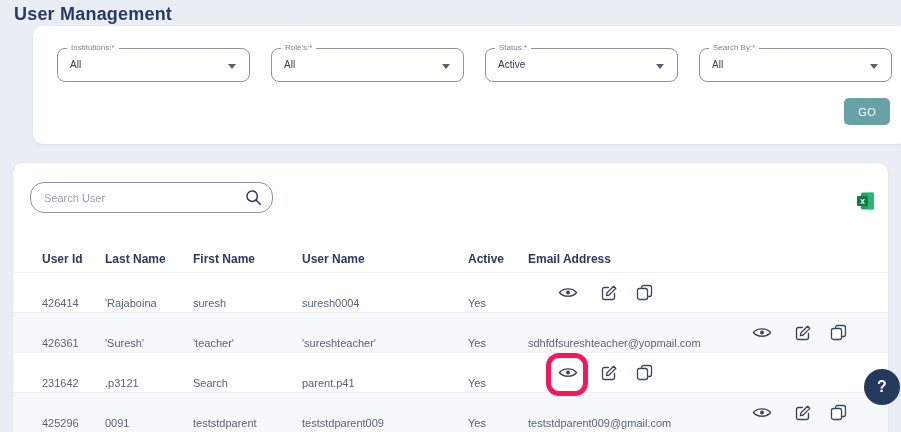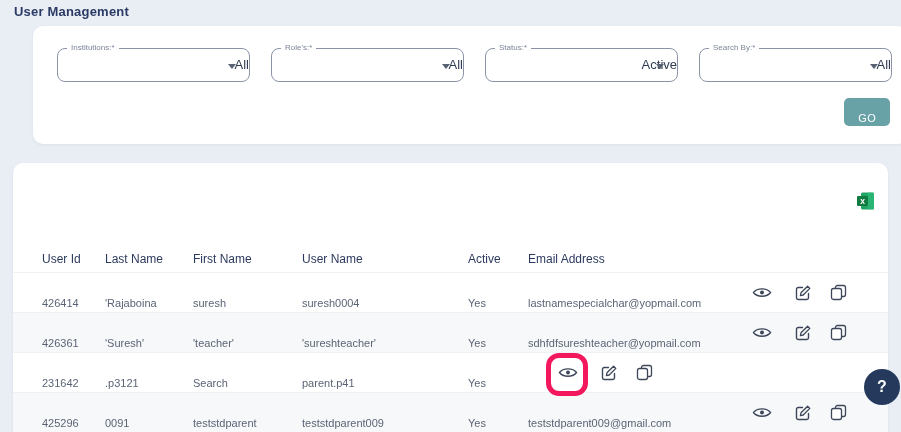--- a/index.html
+++ b/index.html
@@ -5,73 +5,73 @@
   * { margin:0; padding:0; box-sizing:border-box; }
   html,body { width:901px; height:432px; overflow:hidden; }
   body {
     font-family:"Liberation Sans", sans-serif;
     background:#e9eef5;
     color:#5b6475;
     position:relative;
   }
   .page-title {
     position:absolute; left:14px; top:4px;
-    font-size:13px; font-weight:bold; color:#2a3a64; letter-spacing:.2px;
+    font-size:18px; font-weight:bold; color:#2a3a64; letter-spacing:.2px;
   }
   .card {
     position:absolute; left:13px; width:875px; background:#fff;
     border-radius:10px; box-shadow:0 1px 3px rgba(25,39,70,.07);
   }
   .filter-card { top:26px; height:118px;margin-left:20px; }
   .table-card  { top:163px; height:269px; border-bottom-left-radius:0; border-bottom-right-radius:0; }
 
   
   .filters-row { position:absolute; left:24px; right:15px; top:22px; display:flex; gap:21px; }
   .dd {
     position:relative; width:193px; height:34px;
     border:1px solid #8b94a6; border-radius:8px; background:#fff; cursor:pointer;
   }
   .dd-label {
     position:absolute; top:-6px; left:9px; background:#fff; padding:0 4px;
     font-size:8px; color:#7c8598; white-space:nowrap;
   }
   .dd-value {
-    line-height:32px; padding-left:12px; font-size:13px; color:#303c52;text-align:right;
+    line-height:32px; padding-left:12px; font-size:10px; color:#303c52;
   }
   .dd-arrow {
     position:absolute; right:13px; top:15px;
     width:0; height:0; border-left:4.5px solid transparent; border-right:4.5px solid transparent;
     border-top:5px solid #596273;
   }
 
   .btn-row { position:absolute; right:18px; top:72px; display:flex; gap:7px; }
   .btn {
     height:27px; border:none; border-radius:5px; background:#68a2a7; color:#fff;
     font-family:"Liberation Sans", sans-serif; font-size:11px; letter-spacing:.3px;
-    padding:14px 14px; cursor:pointer;
+    padding:8px 14px; cursor:pointer;
   }
 
   
   .search-wrap { position:absolute; left:17px; top:19px; }
   .search-input {
     width:243px; height:31px; border:1px solid #8a93a5; border-radius:14px;
     padding:0 34px 0 13px; font-family:"Liberation Sans", sans-serif;
     font-size:11px; color:#303c52; outline:none; background:#fff;
   }
   .search-input::placeholder { color:#98a0ae; }
   .search-icon { position:absolute; right:11px; top:7px; cursor:pointer; }
   .excel-btn { position:absolute; right:12px; top:28px; width:20px; height:20px; cursor:pointer; }
 
   
   .grid-row {
     display:grid; grid-template-columns:63px 88px 109px 166px 60px 194px auto;
     padding-left:29px; align-items:center;
   }
   .thead { position:absolute; left:0; right:0; top:82px; height:27px; }
-  .thead .th { font-size:12px; font-weight:normal; color:#2c3a5e; }
+  .thead .th { font-size:12px; font-weight:bold; color:#2c3a5e; }
   .tbody { position:absolute; left:0; right:0; top:109px; }
   .tr { height:40px; border-top:1px solid #f0f1f4; font-size:11px; color:#5b6475; }
   .tr:nth-child(even) { background:#f7f8fa; }
   .td { overflow:hidden; white-space:nowrap;margin-top:20px; }
   .action-cell { position:relative; display:flex; align-items:center; height:100%; }
   .icon-btn {
     width:22px; height:22px; display:flex; align-items:center; justify-content:center;
     background:none; border:none; cursor:pointer; padding:0;
   }
   .icon-eye  { margin-left:29px; }
@@ -119,20 +119,29 @@
       <span class="dd-arrow"></span>
     </div>
   </div>
   <div class="btn-row">
     <button class="btn">GO</button>
   </div>
 </div>
 
 <div class="card table-card">
 
+  <div class="search-wrap">
+    <input class="search-input" type="text" placeholder="Search User" style="">
+    <span class="search-icon">
+      <svg width="17" height="17" viewBox="0 0 17 17">
+        <circle cx="7.2" cy="7.2" r="5.2" fill="none" stroke="#2c3a5e" stroke-width="1.5"></circle>
+        <line x1="11.2" y1="11.2" x2="15.3" y2="15.3" stroke="#2c3a5e" stroke-width="1.5" stroke-linecap="round"></line>
+      </svg>
+    </span>
+  </div>
 
   <span class="excel-btn">
     <svg width="20" height="20" viewBox="0 0 20 20">
       <rect x="5" y="1.5" width="13" height="17" rx="1.5" fill="#21a366"></rect>
       <rect x="11.5" y="1.5" width="6.5" height="17" fill="#33c481" opacity="0.55"></rect>
       <rect x="1" y="5" width="11" height="10" rx="1" fill="#107c41"></rect>
       <text x="6.5" y="13" font-size="8.5" font-weight="bold" fill="#fff" text-anchor="middle" font-family="Liberation Sans, sans-serif">x</text>
     </svg>
   </span>
 
@@ -145,21 +154,20 @@
     <div class="th">Email Address</div>
   </div>
 
   <div class="tbody">
   <div class="tr grid-row">
     <div class="td">426414</div>
     <div class="td">'Rajaboina</div>
     <div class="td">suresh</div>
     <div class="td">suresh0004</div>
     <div class="td">Yes</div>
-    <div class="td">lastnamespecialchar@yopmail.com</div>
     <div class="action-cell">
 
       <button class="icon-btn icon-eye">
         <svg width="20" height="15" viewBox="0 0 20 15">
           <path d="M1.5 7.5 C5 2.6 15 2.6 18.5 7.5 C15 12.4 5 12.4 1.5 7.5 Z" fill="none" stroke="#3d4759" stroke-width="1.4"></path>
           <circle cx="10" cy="7.5" r="2" fill="#3d4759"></circle>
         </svg>
       </button>
       <button class="icon-btn icon-edit">
         <svg width="18" height="18" viewBox="0 0 18 18">

